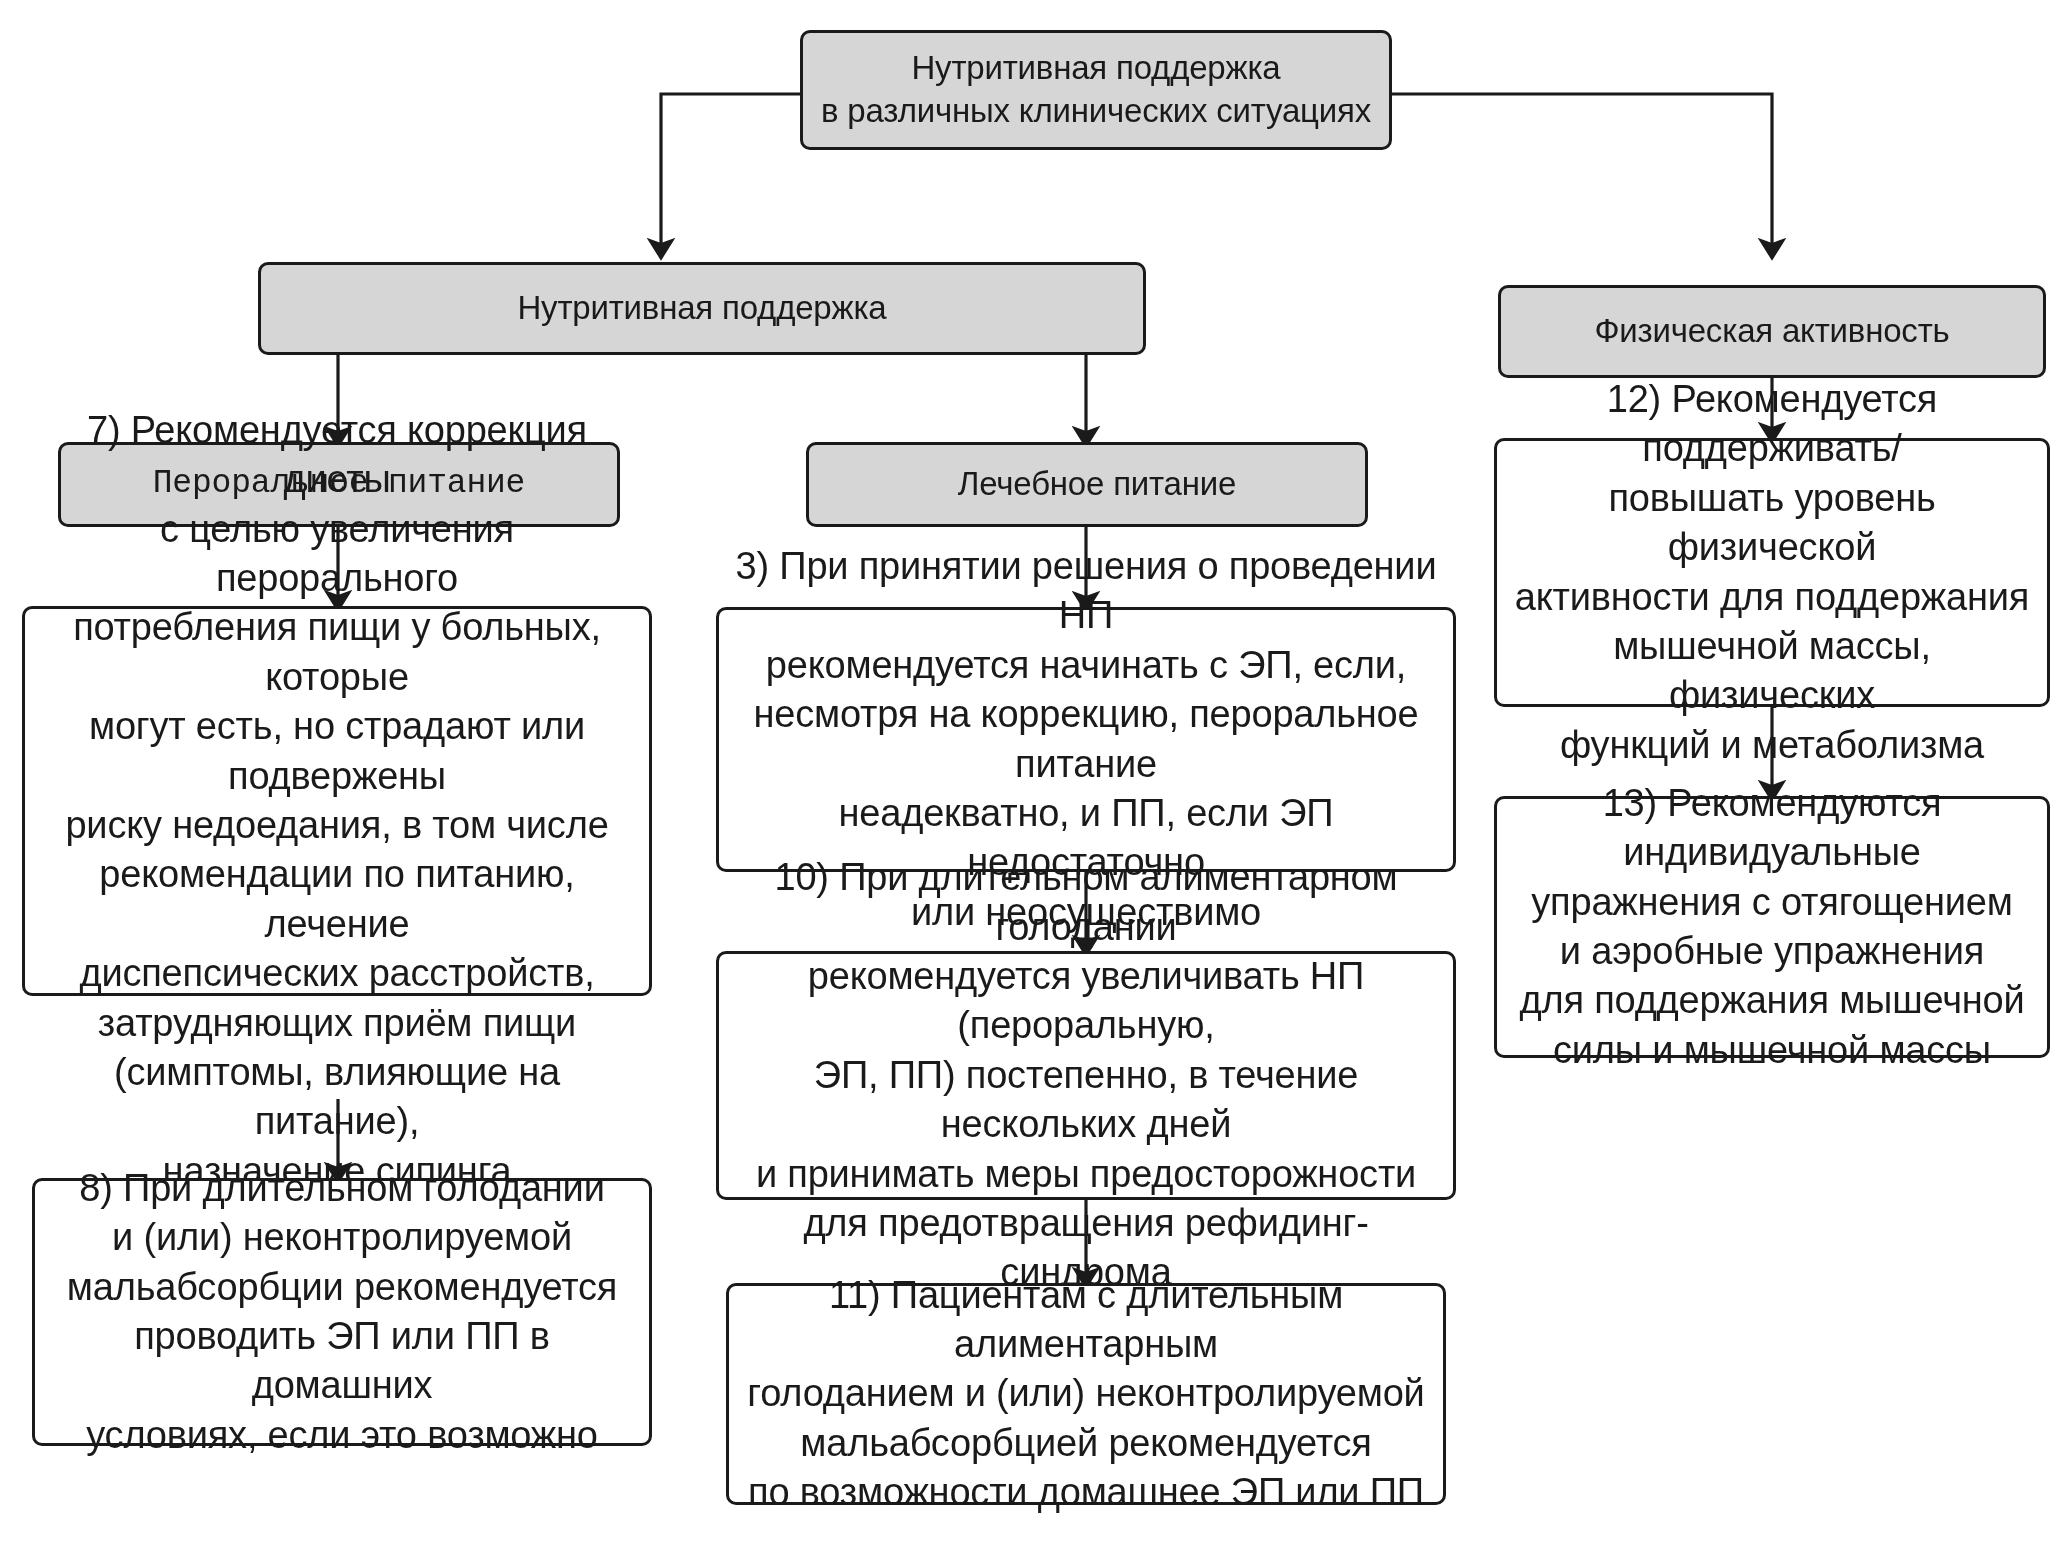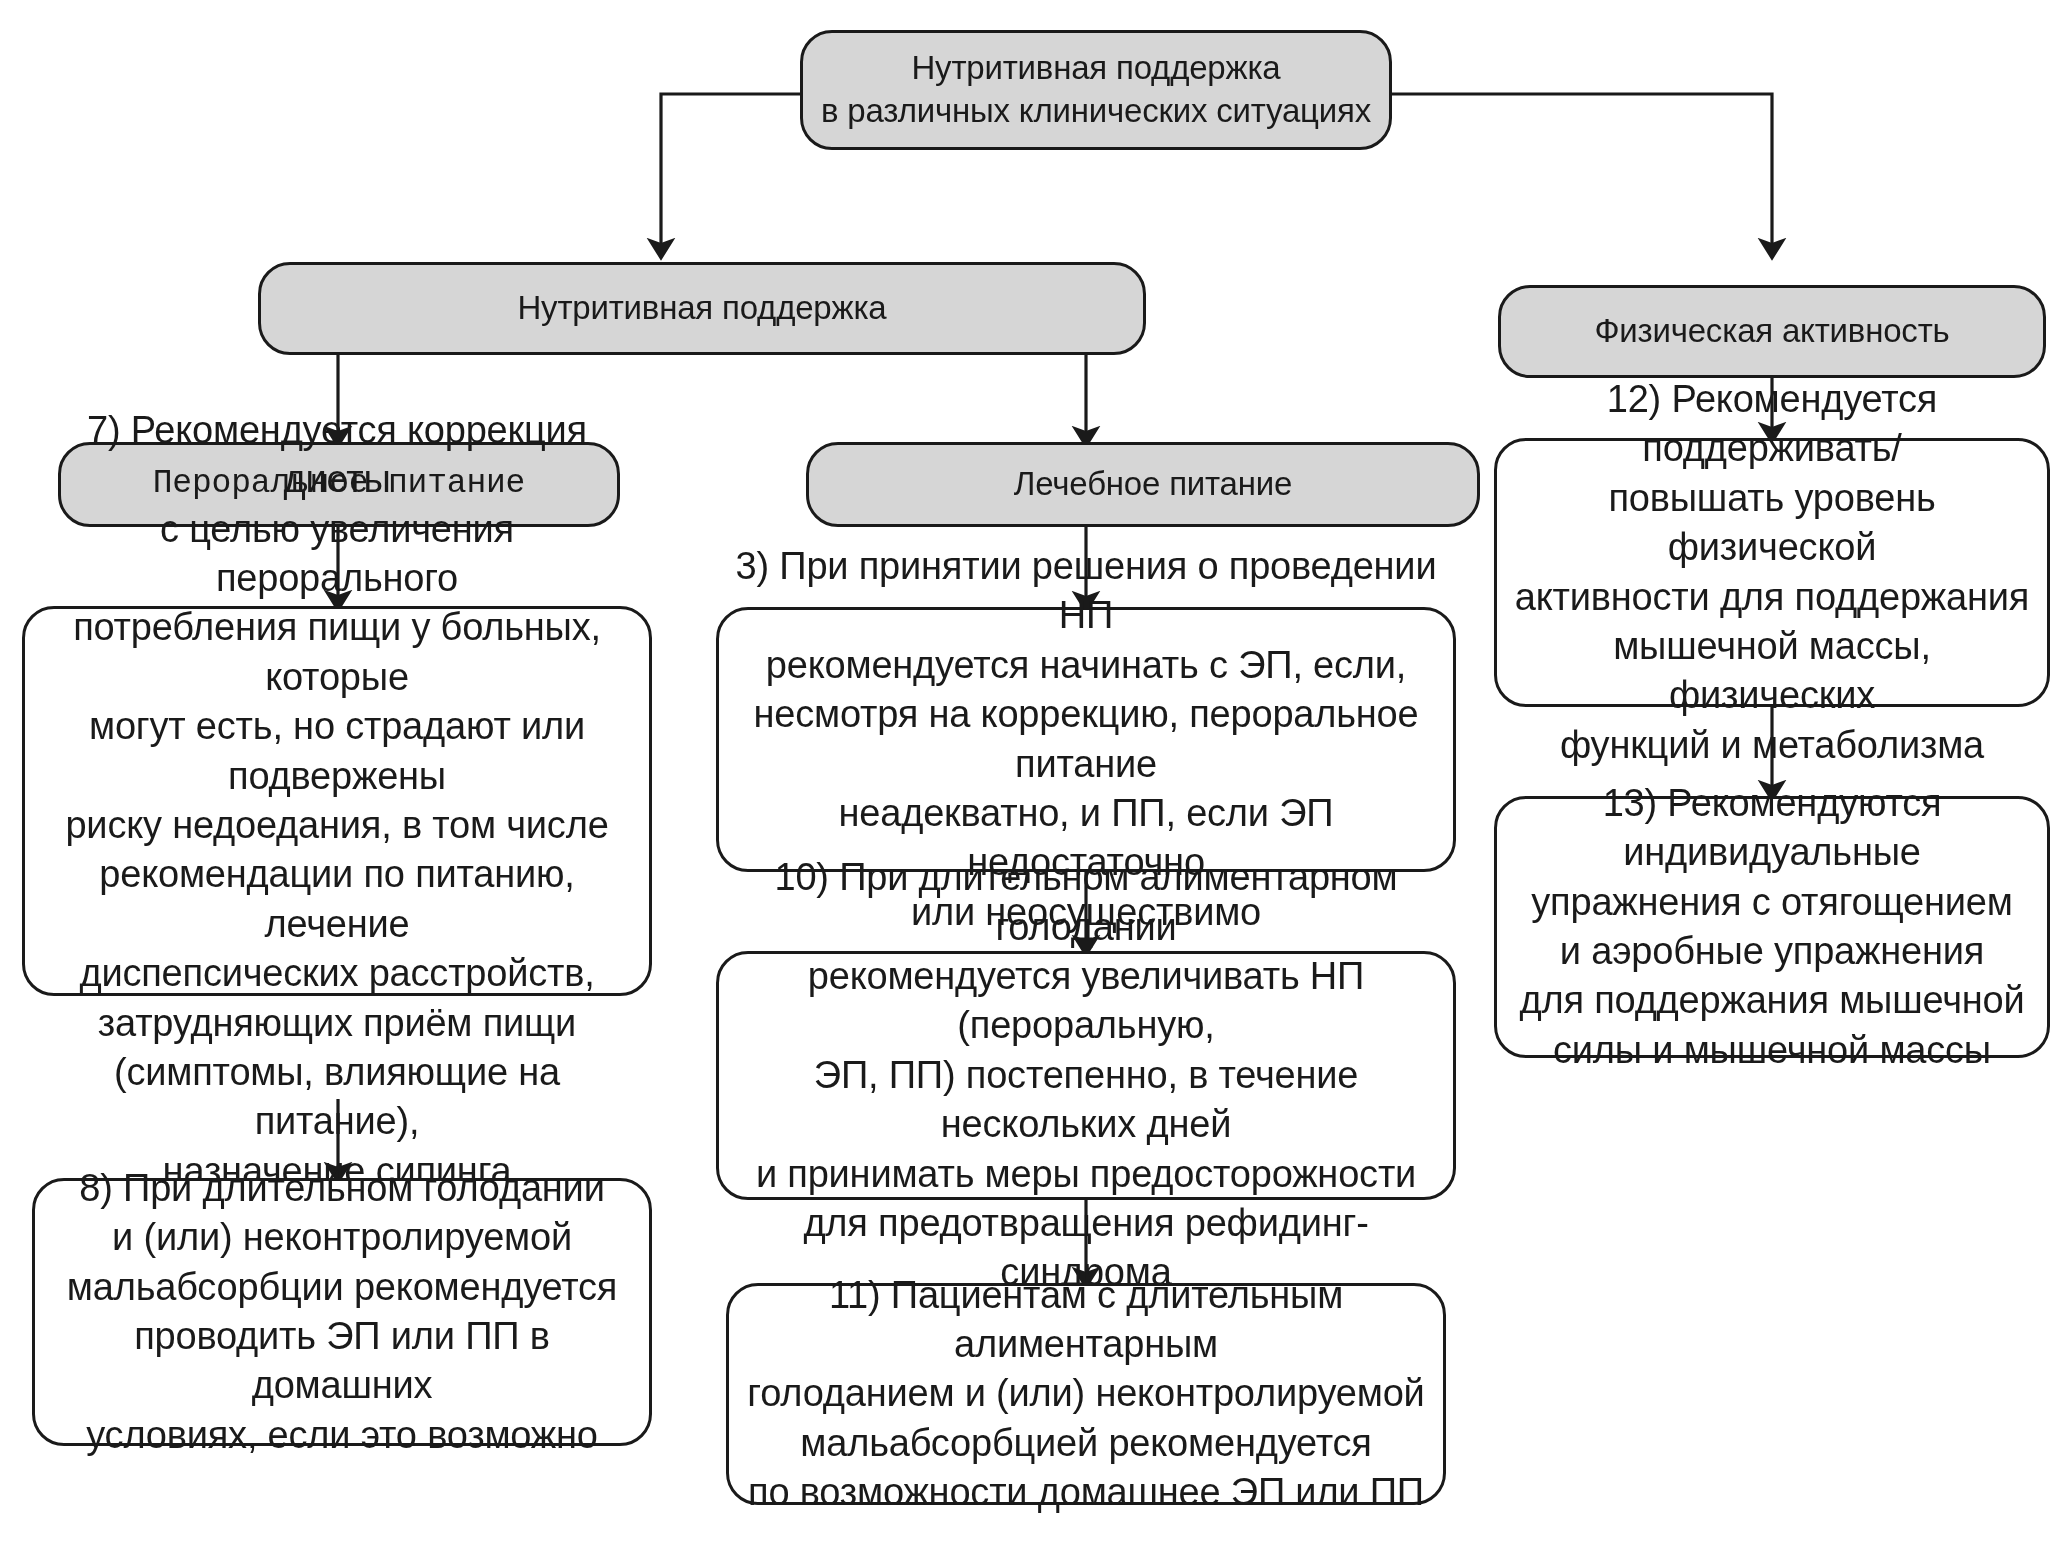--- a/index.html
+++ b/index.html
@@ -26,21 +26,21 @@
     pointer-events: none;
   }
   .node {
     position: absolute;
     box-sizing: border-box;
     display: flex;
     align-items: center;
     justify-content: center;
     text-align: center;
     border: 3px solid #1a1a1a;
-    border-radius: 32px;
+    border-radius: 10px;
     color: #1a1a1a;
     line-height: 1.30;
     padding: 10px 16px;
     white-space: pre-line;
     letter-spacing: -0.2px;
     font-weight: 400;
   }
   .node.header {
     background: #d6d6d6;
     font-size: 33px;
@@ -103,21 +103,21 @@
   </div>
 
   <div class="node header" style="left:1498px; top:262px; width:548px; height:93px;margin-top:23px;">
     <span class="nd-text">Физическая активность</span>
   </div>
 
   <div class="node header" style="left:58px; top:442px; width:562px; height:85px;font-family:Liberation Mono, monospace;">
     <span class="nd-text">Пероральное питание</span>
   </div>
 
-  <div class="node header" style="left:806px; top:442px; width:674px; height:85px;padding-left:36px;">
+  <div class="node header" style="left:806px; top:442px; width:562px; height:85px;padding-left:36px;">
     <span class="nd-text">Лечебное питание</span>
   </div>
 
   <div class="node leaf" style="left:22px; top:606px; width:630px; height:390px;">
     <span class="nd-text">7) Рекомендуется коррекция диеты
 с целью увеличения перорального
 потребления пищи у больных, которые
 могут есть, но страдают или подвержены
 риску недоедания, в том числе
 рекомендации по питанию, лечение

